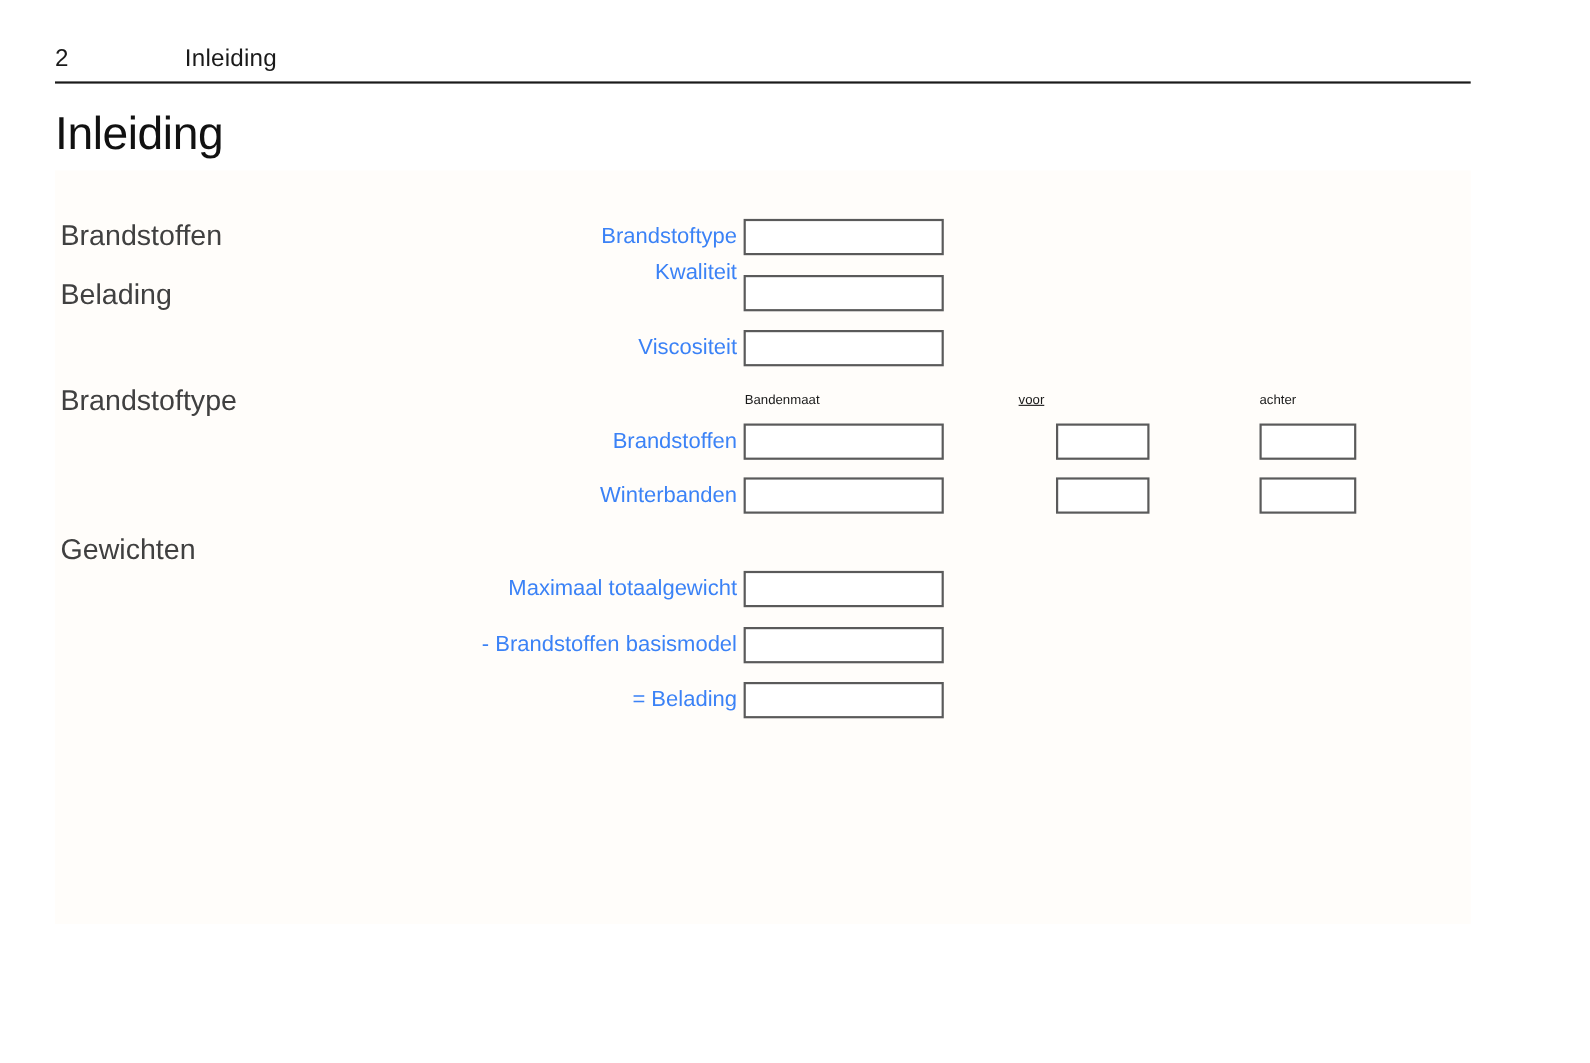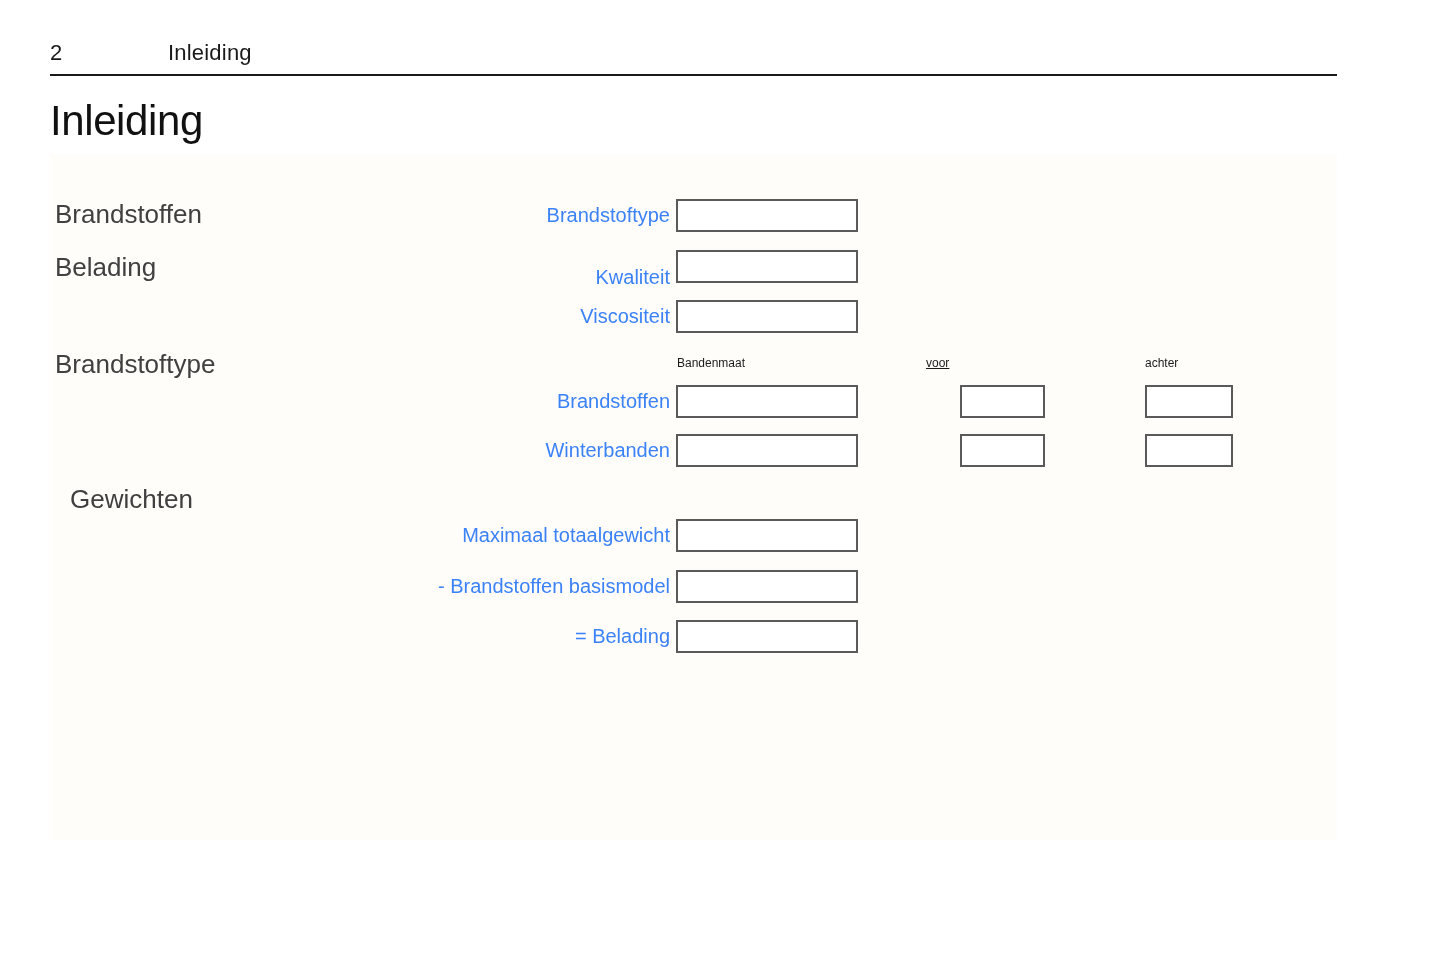--- a/index.html
+++ b/index.html
@@ -106,26 +106,26 @@
   <span class="running-head">Inleiding</span>
 </div>
 
 <div class="chapter-title">Inleiding</div>
 
 <div class="content-panel">
 
   <div class="section-label" style="left:5px; top:47px;">Brandstoffen</div>
   <div class="section-label" style="left:5px; top:100px;">Belading</div>
   <div class="section-label" style="left:5px; top:197px;">Brandstoftype</div>
-  <div class="section-label" style="left:20px; top:332px;">Gewichten</div>
+  <div class="section-label" style="left:5px; top:332px;">Gewichten</div>
 
   <div class="field-label label-right" style="top:48px;">Brandstoftype</div>
   <div class="entry-box" style="left:626px; top:44px; width:182px; height:33px;"></div>
 
-  <div class="field-label label-right" style="top:110px;text-align:center;">Kwaliteit</div>
+  <div class="field-label label-right" style="top:81px;text-align:center;">Kwaliteit</div>
   <div class="entry-box" style="left:626px; top:95px; width:182px; height:33px;"></div>
 
   <div class="field-label label-right" style="top:149px;">Viscositeit</div>
   <div class="entry-box" style="left:626px; top:145px; width:182px; height:33px;"></div>
 
   <div class="col-head" style="left:627px; top:196px;">Bandenmaat</div>
   <div class="col-head" style="left:876px; top:196px;text-decoration:underline;">voor</div>
   <div class="col-head" style="left:1095px; top:196px;">achter</div>
 
   <div class="field-label label-right" style="top:234px;">Brandstoffen</div>

